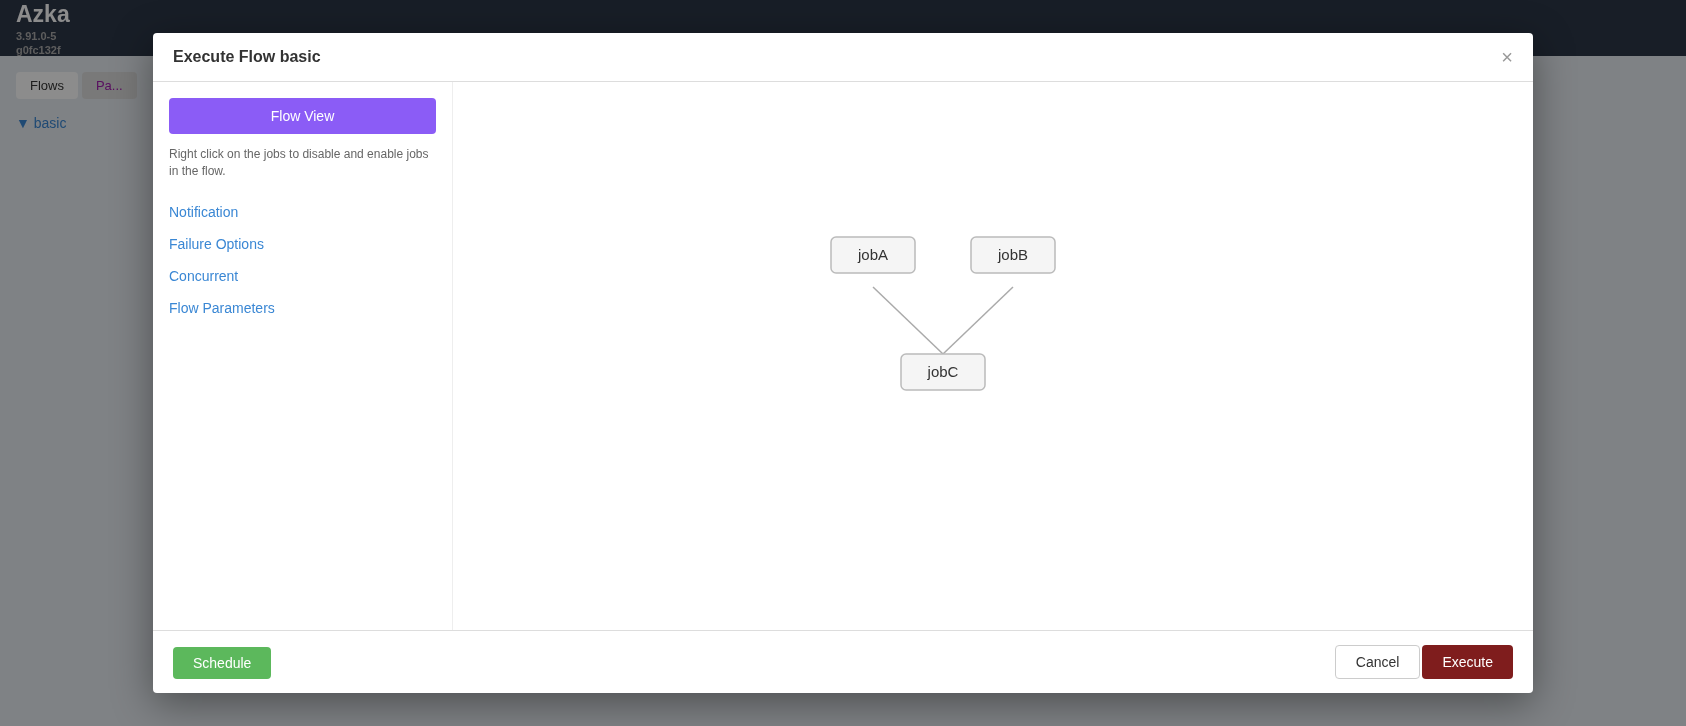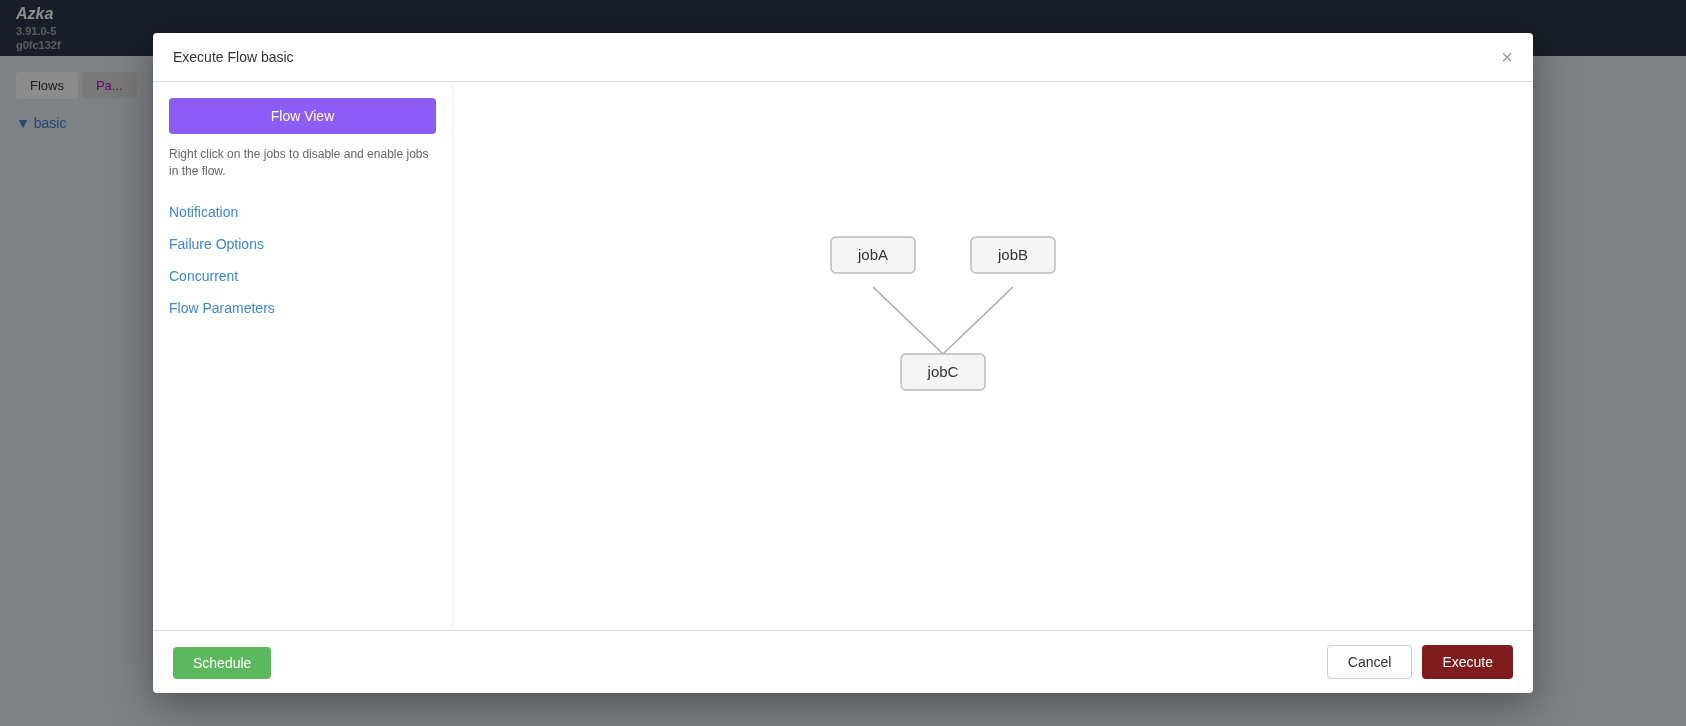--- a/index.html
+++ b/index.html
@@ -25,23 +25,22 @@
       top: 0; left: 0; right: 0;
       height: 56px;
       background: #2d3748;
       display: flex;
       align-items: center;
       padding: 0 16px;
     }
 
     .app-logo {
       color: white;
-      font-size: 16px;
+      font-size: 23px;
       font-weight: bold;
-      font-style: italic;
     }
 
     .app-logo-sub {
       color: #aaa;
       font-size: 11px;
       margin-top: 2px;
       font-weight: bold;
     }
 
     .app-content {
@@ -98,22 +97,22 @@
     .modal-header {
       display: flex;
       align-items: center;
       justify-content: space-between;
       padding: 14px 20px;
       border-bottom: 1px solid #ddd;
       flex-shrink: 0;
     }
 
     .modal-title {
-      font-size: 14px;
-      font-weight: 400;
+      font-size: 16px;
+      font-weight: 700;
       color: #333;
     }
 
     .modal-close {
       font-size: 20px;
       color: #999;
       cursor: pointer;
       background: none;
       border: none;
       line-height: 1;
@@ -187,21 +186,21 @@
       background: #5cb85c;
       color: white;
       border: none;
       border-radius: 4px;
       font-size: 14px;
       cursor: pointer;
     }
 
     .footer-right {
       display: flex;
-      gap: 10px;
+      gap: 2px;
     }
 
     .btn-cancel {
       padding: 8px 20px;
       background: white;
       color: #333;
       border: 1px solid #ccc;
       border-radius: 4px;
       font-size: 14px;
       cursor: pointer;

